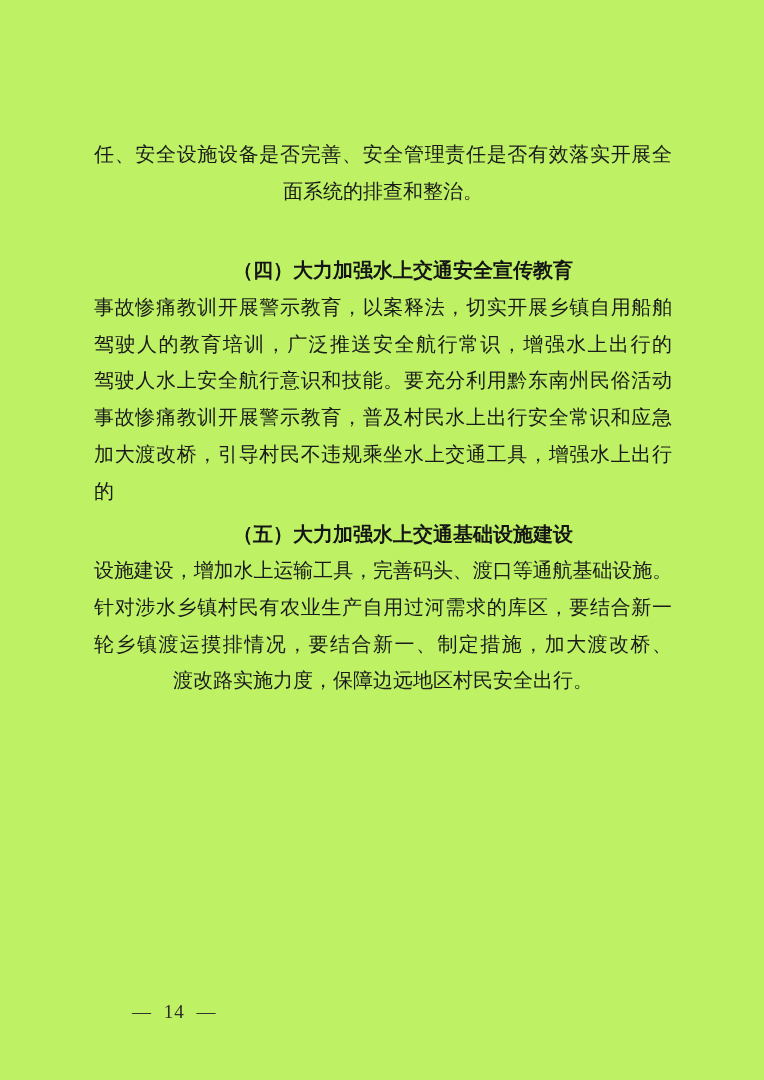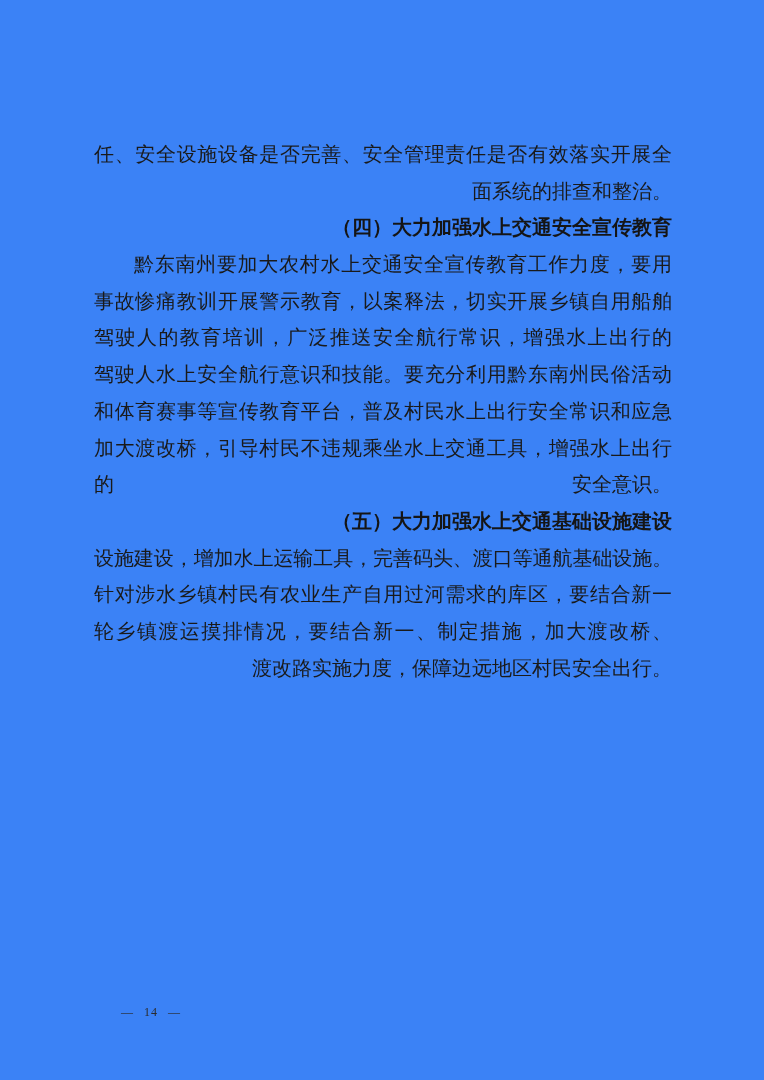--- a/index.html
+++ b/index.html
@@ -10,83 +10,82 @@
   body {
     width: 764px;
     height: 1080px;
     position: relative;
     overflow: hidden;
     font-family: "Liberation Serif", "DejaVu Serif", serif;
   }
   .page {
     position: absolute;
     inset: 0;
-    background: #3b82f6;
+    background: #bef264;
   }
   .doc {
     position: absolute;
     left: 94px;
     top: 136px;
     width: 578px;
     color: #1a1a1a;
     font-size: 20px;
   }
   .block { margin: 0; padding: 0; }
   .line {
     height: 36.7px;
     line-height: 36.7px;
-    text-align: right;
+    text-align: center;
   }
   .line.just {
     text-align: justify;
     text-align-last: justify;
     text-justify: inter-character;
   }
   .line.indent {
     padding-left: 40px;
+    margin-top: 43px;
   }
   .line.tight {
     letter-spacing: -0.2px;
   }
   .block.heading .line {
     font-weight: 700;
     color: #151515;
   }
   .footer-pagenum {
     position: absolute;
-    left: 121px;
+    left: 132px;
     top: 1000px;
     height: 24px;
     line-height: 24px;
-    font-size: 12px;
+    font-size: 19px;
     color: #2b2b2b;
     word-spacing: 6px;
     letter-spacing: 1px;
   }
 </style>
 </head>
 <body>
 
 <div class="page">
   <main class="doc">
       <div class="block paragraph">
         <div class="line just">任、安全设施设备是否完善、安全管理责任是否有效落实开展全</div>
         <div class="line">面系统的排查和整治。</div>
       </div>
       <div class="block heading">
         <div class="line indent">（四）大力加强水上交通安全宣传教育</div>
       </div>
       <div class="block paragraph">
-        <div class="line just indent">黔东南州要加大农村水上交通安全宣传教育工作力度，要用</div>
         <div class="line just">事故惨痛教训开展警示教育，以案释法，切实开展乡镇自用船舶</div>
         <div class="line just">驾驶人的教育培训，广泛推送安全航行常识，增强水上出行的</div>
         <div class="line just">驾驶人水上安全航行意识和技能。要充分利用黔东南州民俗活动</div>
-        <div class="line just">和体育赛事等宣传教育平台，普及村民水上出行安全常识和应急</div>
+        <div class="line just">事故惨痛教训开展警示教育，普及村民水上出行安全常识和应急</div>
         <div class="line just">加大渡改桥，引导村民不违规乘坐水上交通工具，增强水上出行的</div>
-        <div class="line">安全意识。</div>
       </div>
       <div class="block heading">
         <div class="line indent">（五）大力加强水上交通基础设施建设</div>
       </div>
       <div class="block paragraph">
         <div class="line just tight">设施建设，增加水上运输工具，完善码头、渡口等通航基础设施。</div>
         <div class="line just">针对涉水乡镇村民有农业生产自用过河需求的库区，要结合新一</div>
         <div class="line just">轮乡镇渡运摸排情况，要结合新一、制定措施，加大渡改桥、</div>
         <div class="line">渡改路实施力度，保障边远地区村民安全出行。</div>
       </div>

